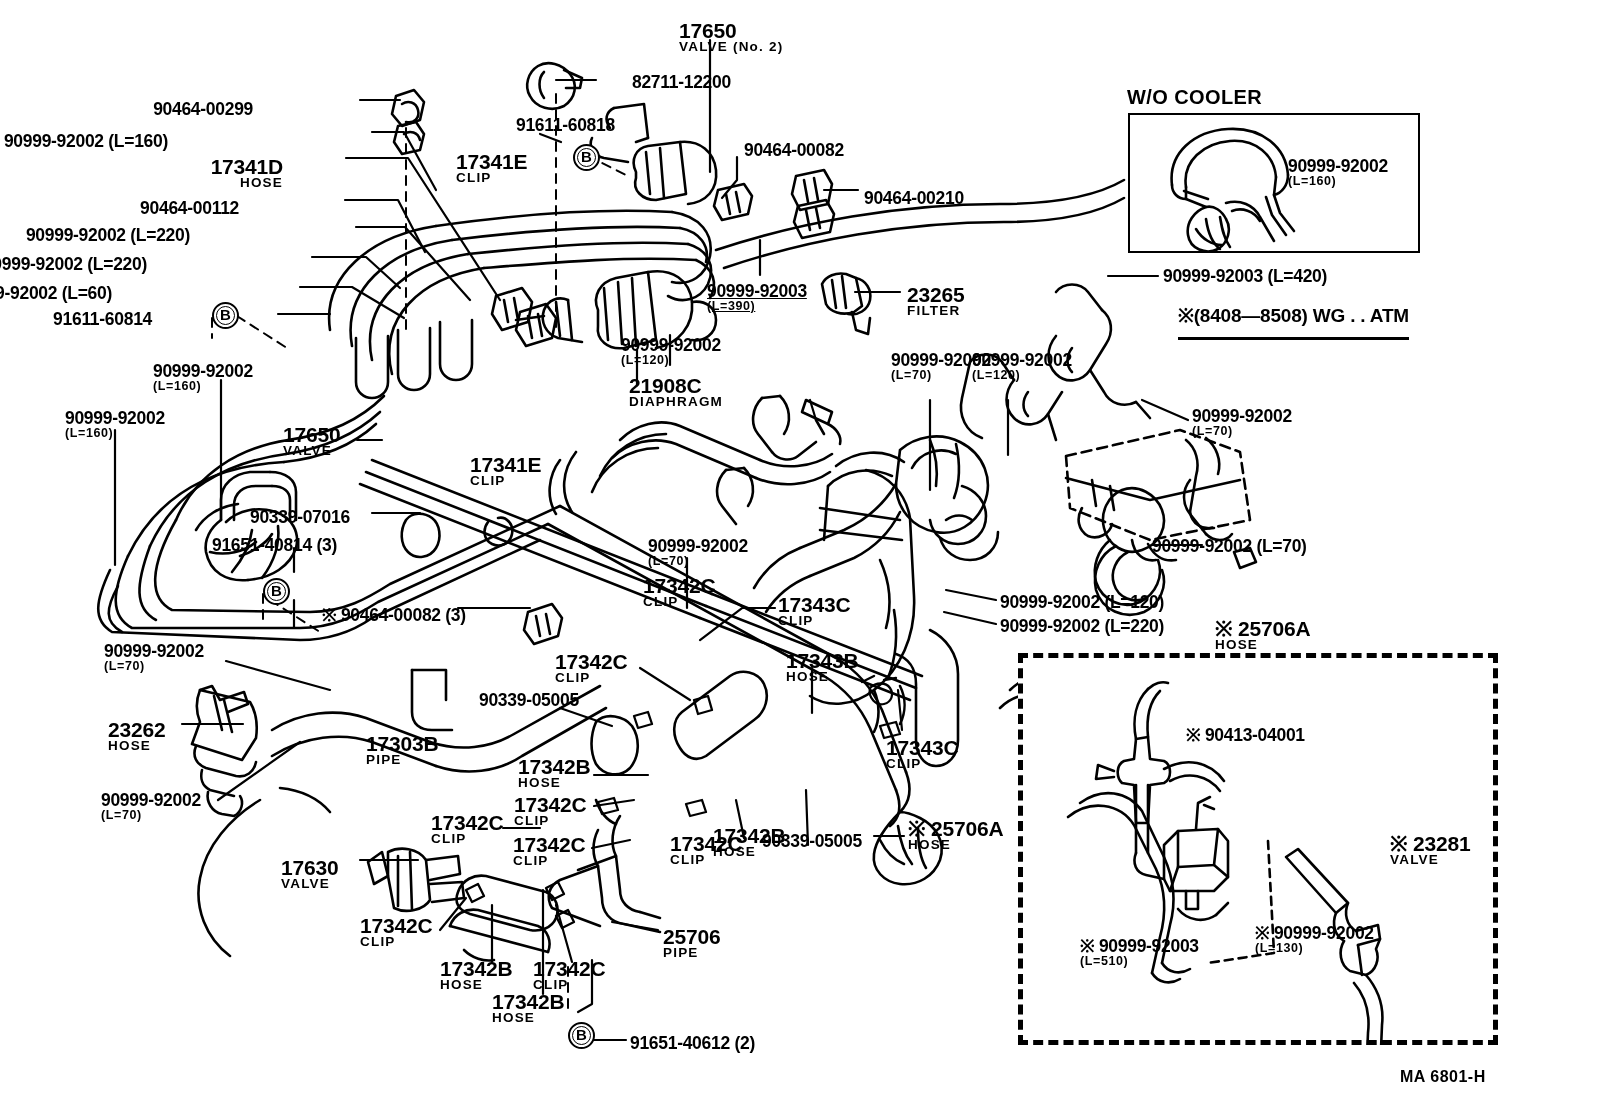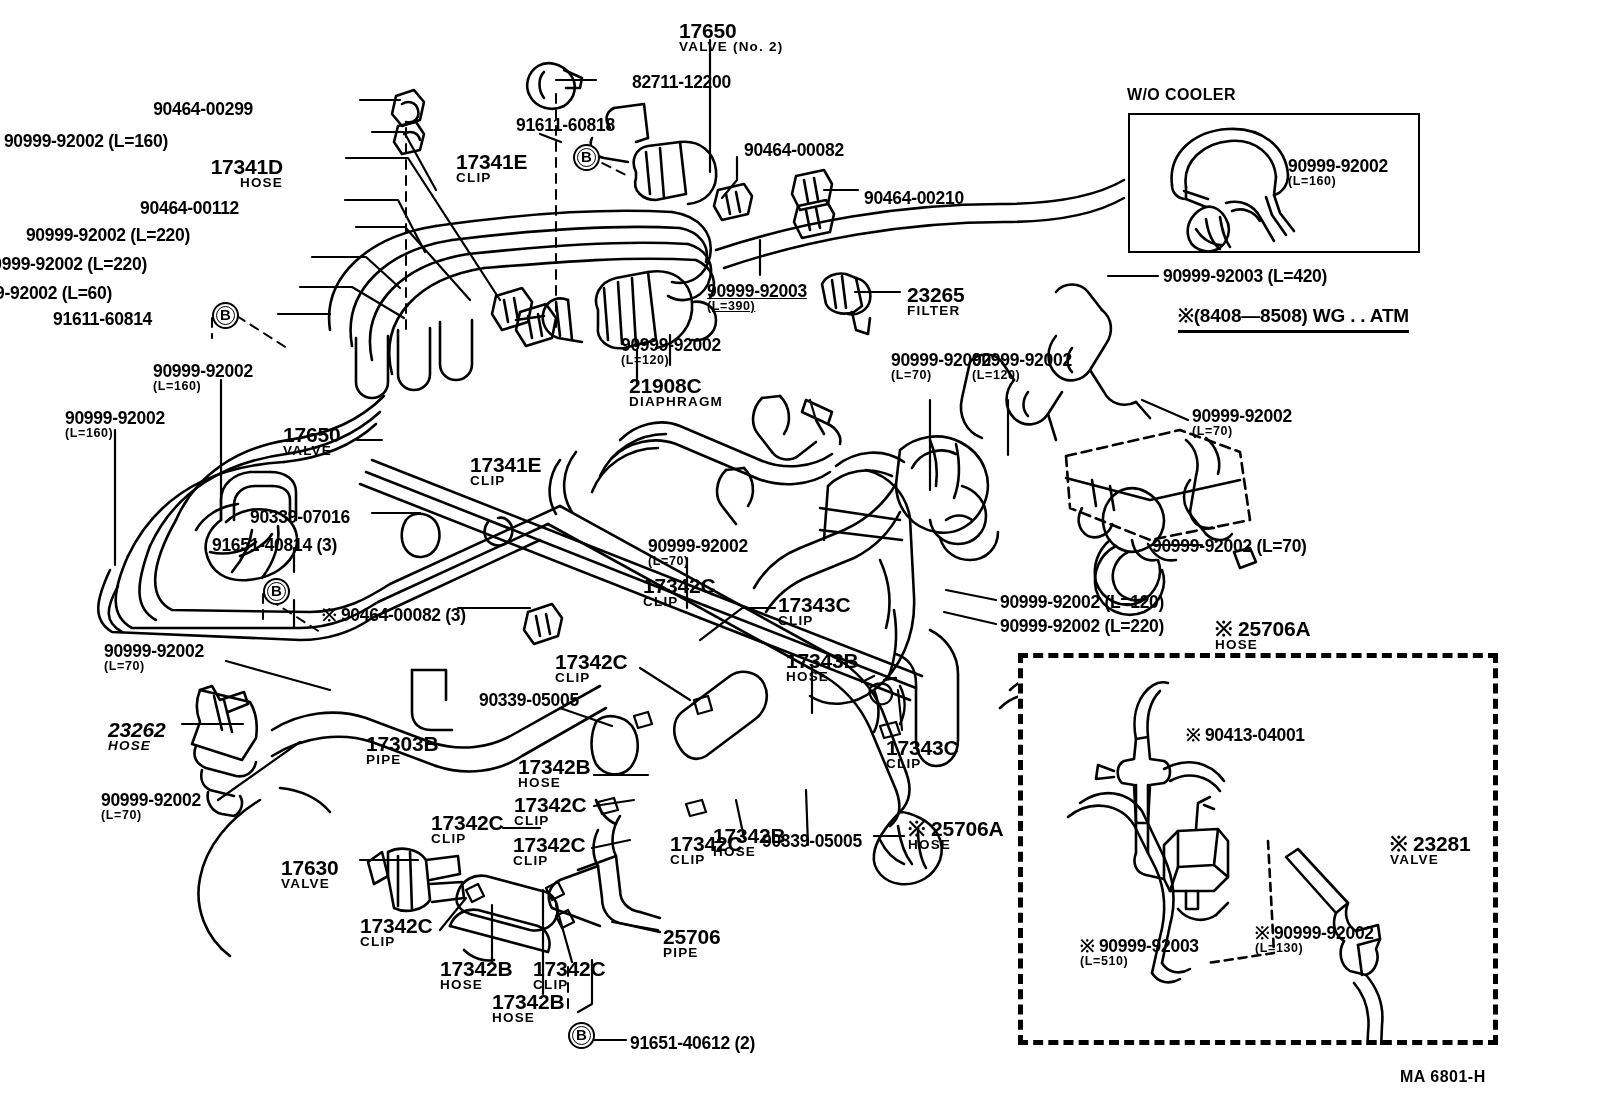--- a/index.html
+++ b/index.html
@@ -47,31 +47,31 @@
     font-weight: bold;
     letter-spacing: 0.6px;
     margin-top: -1px;
   }
   .lbl.big .pn { font-size: 21px; letter-spacing: -0.2px; }
   .lbl.big .sub { font-size: 13.5px; letter-spacing: 1.2px; }
   .ta-r { text-align: right; }
   .ta-l { text-align: left; }
   .boxtitle {
     position: absolute;
-    font-size: 16px;
+    font-size: 20px;
     font-weight: bold;
     letter-spacing: 0.4px;
   }
   .notebar {
     position: absolute;
     font-size: 19px;
     font-weight: bold;
     letter-spacing: -0.2px;
     border-bottom: 3px solid #000;
-    padding-bottom: 2px;
+    padding-bottom: 9px;
   }
   .sheetno {
     position: absolute;
     font-size: 16px;
     font-weight: bold;
     letter-spacing: 0.5px;
   }
   .bcirc {
     position: absolute;
     width: 27px; height: 27px;
@@ -728,21 +728,21 @@
         <span class="pn">90999-92002 (L=220)</span>
       </div>
       <div class="lbl big ta-l" style="left: 1215px; top: 618px;">
         <span class="pn">※ 25706A</span>
         <span class="sub">HOSE</span>
       </div>
       <div class="lbl ta-l" style="left: 104px; top: 643px;">
         <span class="pn">90999-92002</span>
         <span class="sub">(L=70)</span>
       </div>
-      <div class="lbl big ta-l" style="left: 108px; top: 719px; font-style: italic;">
+      <div class="lbl big ta-l" style="left: 108px; top: 719px;">
         <span class="pn">23262</span>
         <span class="sub">HOSE</span>
       </div>
       <div class="lbl ta-l" style="left: 101px; top: 792px;">
         <span class="pn">90999-92002</span>
         <span class="sub">(L=70)</span>
       </div>
       <div class="lbl big ta-l" style="left: 366px; top: 733px;">
         <span class="pn">17303B</span>
         <span class="sub">PIPE</span>

